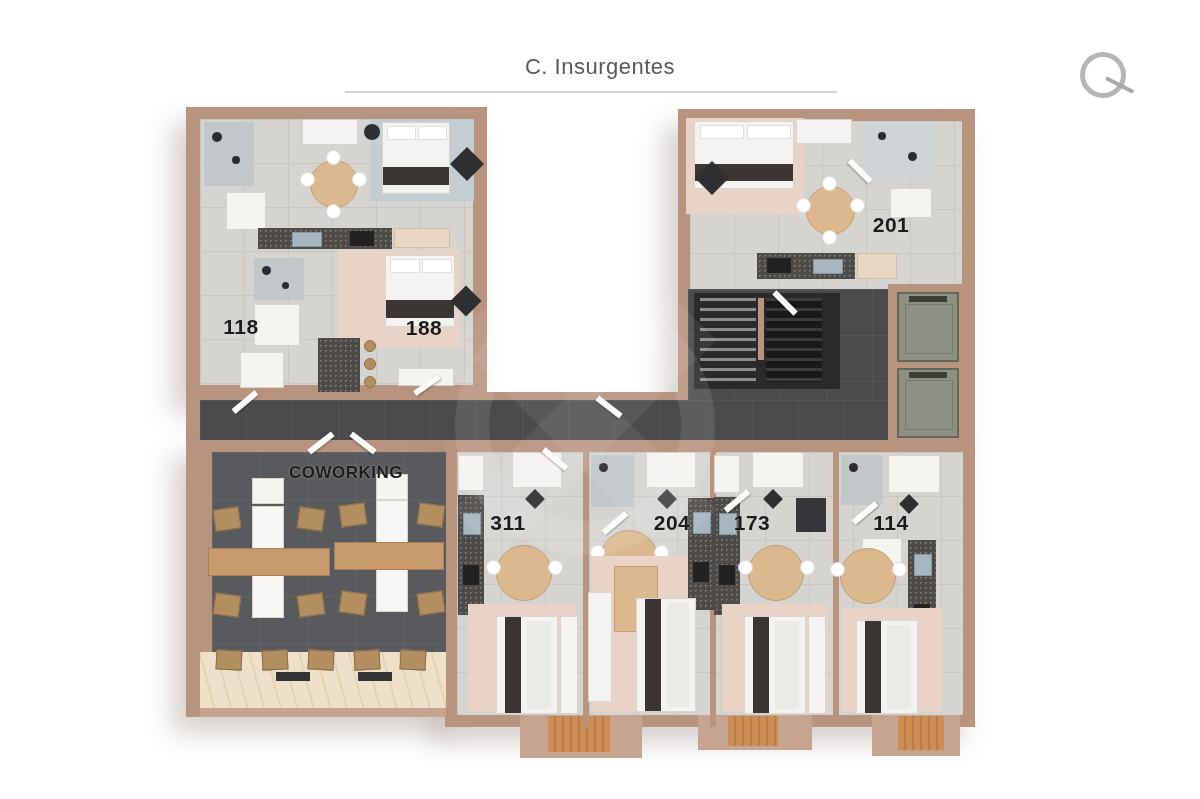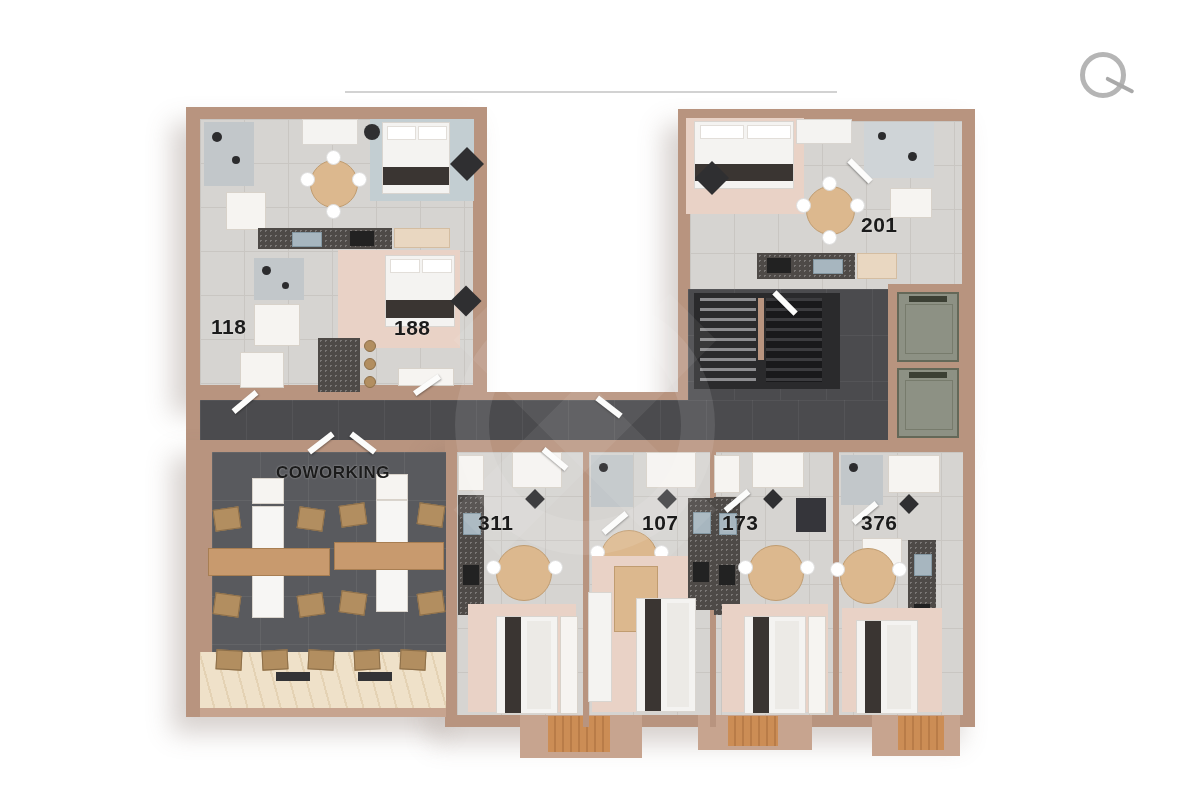--- a/index.html
+++ b/index.html
@@ -38,37 +38,38 @@
   .steps{background:repeating-linear-gradient(180deg,#8d8d90 0 3px,var(--stair) 3px 10px);}
   .steps-dark{background:repeating-linear-gradient(180deg,#3c3c3f 0 3px,var(--stairdark) 3px 10px);}
   .bed{background:var(--bedw);border:1px solid #d9d5d0;box-sizing:border-box;}
   .pillow{position:absolute;background:#ffffff;border:1px solid #e2ded9;}
   .blanket{position:absolute;background:var(--head);}
   .round{border-radius:50%;}
   .door{background:var(--white);box-shadow:0 1px 2px rgba(0,0,0,.35);height:6px;width:30px;}
   .ochair{background:#2f2f31;transform:rotate(45deg);}
   .tchair{background:var(--chairtan);border:1px solid #8d6f49;box-sizing:border-box;}
   .label{color:var(--ink);font-weight:bold;font-size:21px;letter-spacing:.5px;
-         text-shadow:0 0 2px rgba(255,255,255,.5);}
+         text-shadow:0 0 2px rgba(255,255,255,.5);text-align:center;}
   .shadowed{box-shadow:-14px 16px 24px rgba(110,90,78,.28);}
   .gray-bath{background:#c2c7ca;}
   .lite-bath{background:#cfd4d7;}
   .fixture{background:#2c2c2e;border-radius:50%;}
   .closet{background:#f6f4f1;border:1px solid #d8d2ca;box-sizing:border-box;}
   #title{color:#58585a;font-size:22px;letter-spacing:.5px;}
   #titleline{background:#d2d2d2;}
   #compass{border:5px solid #b5b5b5;border-radius:50%;background:#fff;}
   #needle{background:#a9a9a9;height:4px;width:31px;transform-origin:0 50%;transform:rotate(27deg);border-radius:2px;}
   .wm{pointer-events:none;}
 </style>
 </head>
 <body>
 
 <div id="stage">
 
+  <div id="title" class="abs" style="left:0;top:54;width:1200px;top:54px;text-align:center;">C. Insurgentes</div>
   <div id="titleline" class="abs" style="left:345px;top:91px;width:492px;height:2px;"></div>
   <div id="compass" class="abs" style="left:1080px;top:52px;width:36px;height:36px;">
     <div id="needle" class="abs" style="left:21px;top:19px;"></div>
   </div>
 
   <div class="abs wall shadowed" style="left:186px;top:107px;width:301px;height:291px;"></div>
   <div class="abs wall shadowed" style="left:678px;top:109px;width:297px;height:331px;"></div>
   <div class="abs wall" style="left:186px;top:392px;width:789px;height:56px;"></div>
   <div class="abs wall shadowed" style="left:186px;top:440px;width:272px;height:277px;"></div>
   <div class="abs wall shadowed" style="left:445px;top:440px;width:530px;height:287px;"></div>
@@ -287,21 +288,21 @@
   <div class="abs door" style="left:540px;top:456px;transform:rotate(40deg);"></div>
   <div class="abs door" style="left:600px;top:520px;transform:rotate(-40deg);"></div>
   <div class="abs door" style="left:722px;top:498px;transform:rotate(-40deg);"></div>
   <div class="abs door" style="left:850px;top:510px;transform:rotate(-40deg);"></div>
 
   <div class="abs wm round" style="left:455px;top:295px;width:260px;height:260px;border:34px solid rgba(255,255,255,0.10);box-sizing:border-box;"></div>
   <div class="abs wm" style="left:432px;top:392px;width:306px;height:66px;background:rgba(255,255,255,0.07);transform:rotate(45deg);"></div>
   <div class="abs wm" style="left:432px;top:392px;width:306px;height:66px;background:rgba(255,255,255,0.07);transform:rotate(-45deg);"></div>
 
   <div class="abs label" style="left:861px;top:213px;width:60px;">201</div>
-  <div class="abs label" style="left:861px;top:511px;width:60px;">376</div>
+  <div class="abs label" style="left:861px;top:511px;width:60px;">114</div>
   <div class="abs label" style="left:722px;top:511px;width:60px;">173</div>
-  <div class="abs label" style="left:642px;top:511px;width:60px;">107</div>
+  <div class="abs label" style="left:642px;top:511px;width:60px;">204</div>
   <div class="abs label" style="left:478px;top:511px;width:60px;">311</div>
   <div class="abs label" style="left:211px;top:315px;width:60px;">118</div>
   <div class="abs label" style="left:394px;top:316px;width:60px;">188</div>
   <div class="abs label" style="left:276px;top:463px;width:140px;font-size:17px;">COWORKING</div>
 
 </div>
 
 </body></html>

